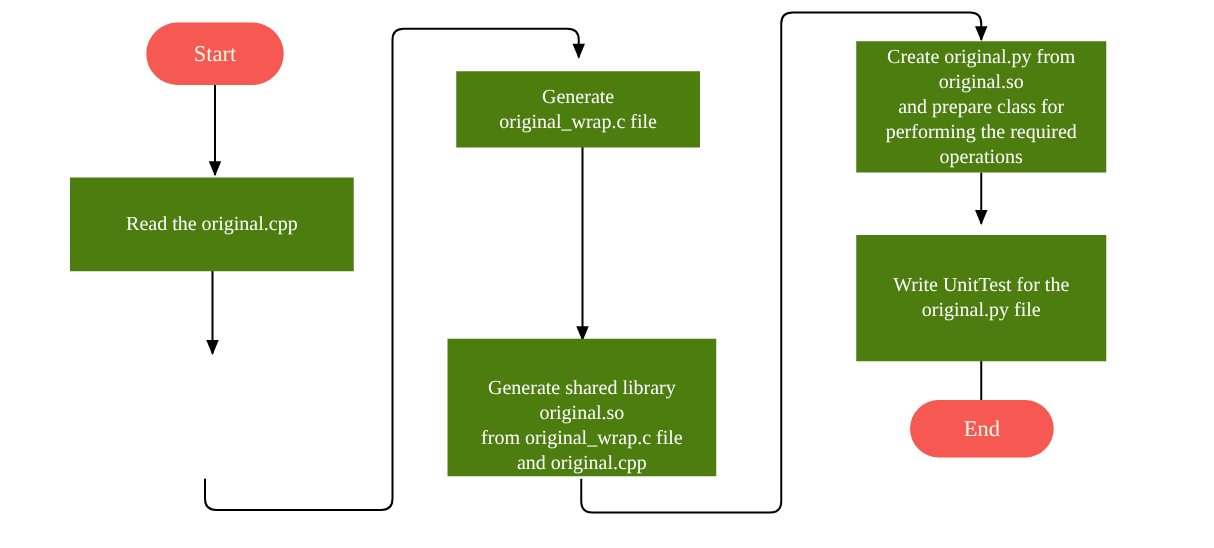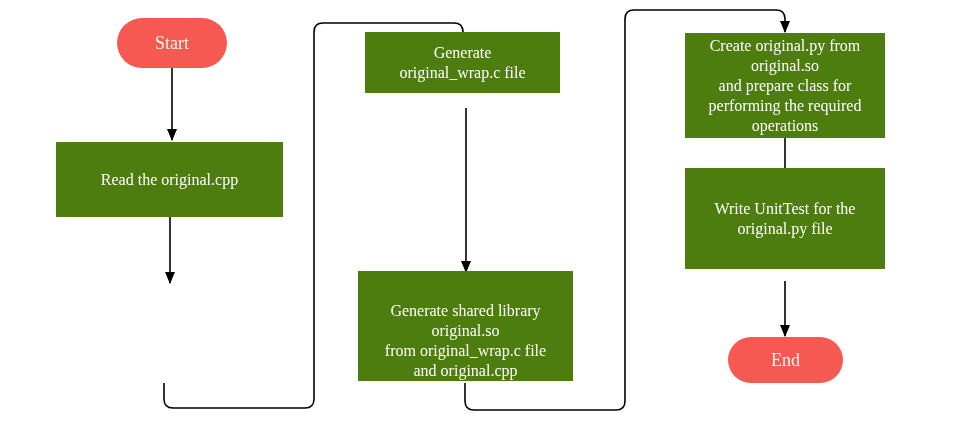--- a/index.html
+++ b/index.html
@@ -81,42 +81,42 @@
 
   <div class="node terminator start" style="left:117px; top:18px; width:110px; height:50px;">
     <span class="label">Start</span>
   </div>
 
   <div class="node process" style="left:56px; top:142px; width:227px; height:75px;">
     <span class="label">Read the original.cpp</span>
   </div>
 
 
-  <div class="node process" style="left:365px; top:32px; width:195px; height:61px;">
+  <div class="node process" style="left:365px; top:57px; width:195px; height:61px;">
     <span class="label">Generate
 original_wrap.c file</span>
   </div>
 
   <div class="node process" style="left:358px; top:271px; width:215px; height:110px;align-items:flex-end;">
     <span class="label">Generate shared library
 original.so
 from original_wrap.c file
 and original.cpp</span>
   </div>
 
   <div class="node process" style="left:685px; top:33px; width:200px; height:105px;">
     <span class="label">Create original.py from
 original.so
 and prepare class for
 performing the required
 operations</span>
   </div>
 
-  <div class="node process" style="left:685px; top:168px; width:200px; height:101px;">
+  <div class="node process" style="left:685px; top:188px; width:200px; height:101px;">
     <span class="label">Write UnitTest for the
 original.py file</span>
   </div>
 
-  <div class="node terminator end" style="left:728px; top:337px; width:115px; height:46px;">
+  <div class="node terminator end" style="left:728px; top:320px; width:115px; height:46px;">
     <span class="label">End</span>
   </div>
 
 </div>
 
 </body></html>

